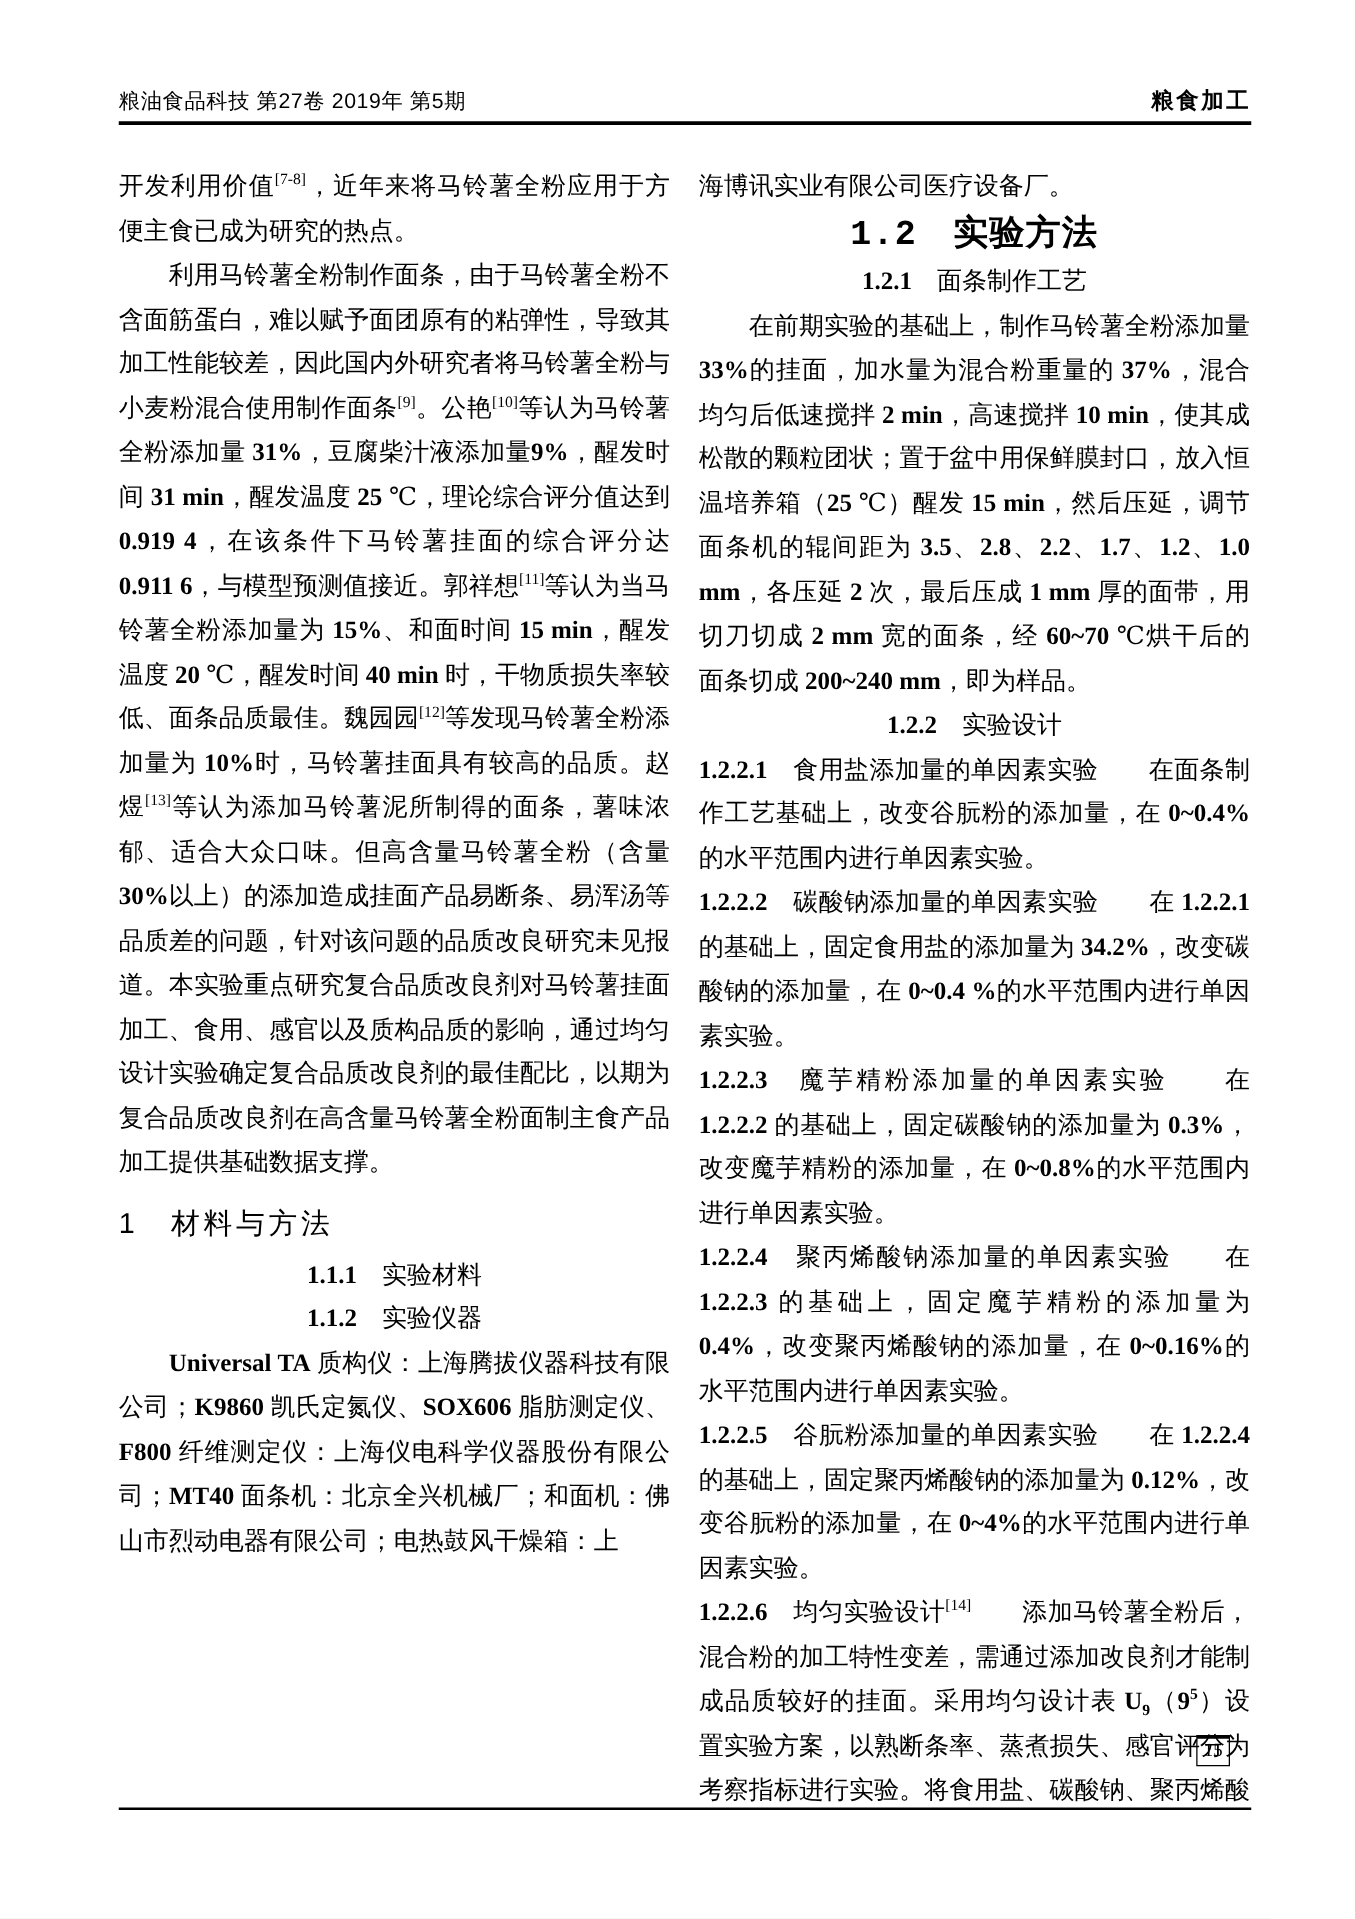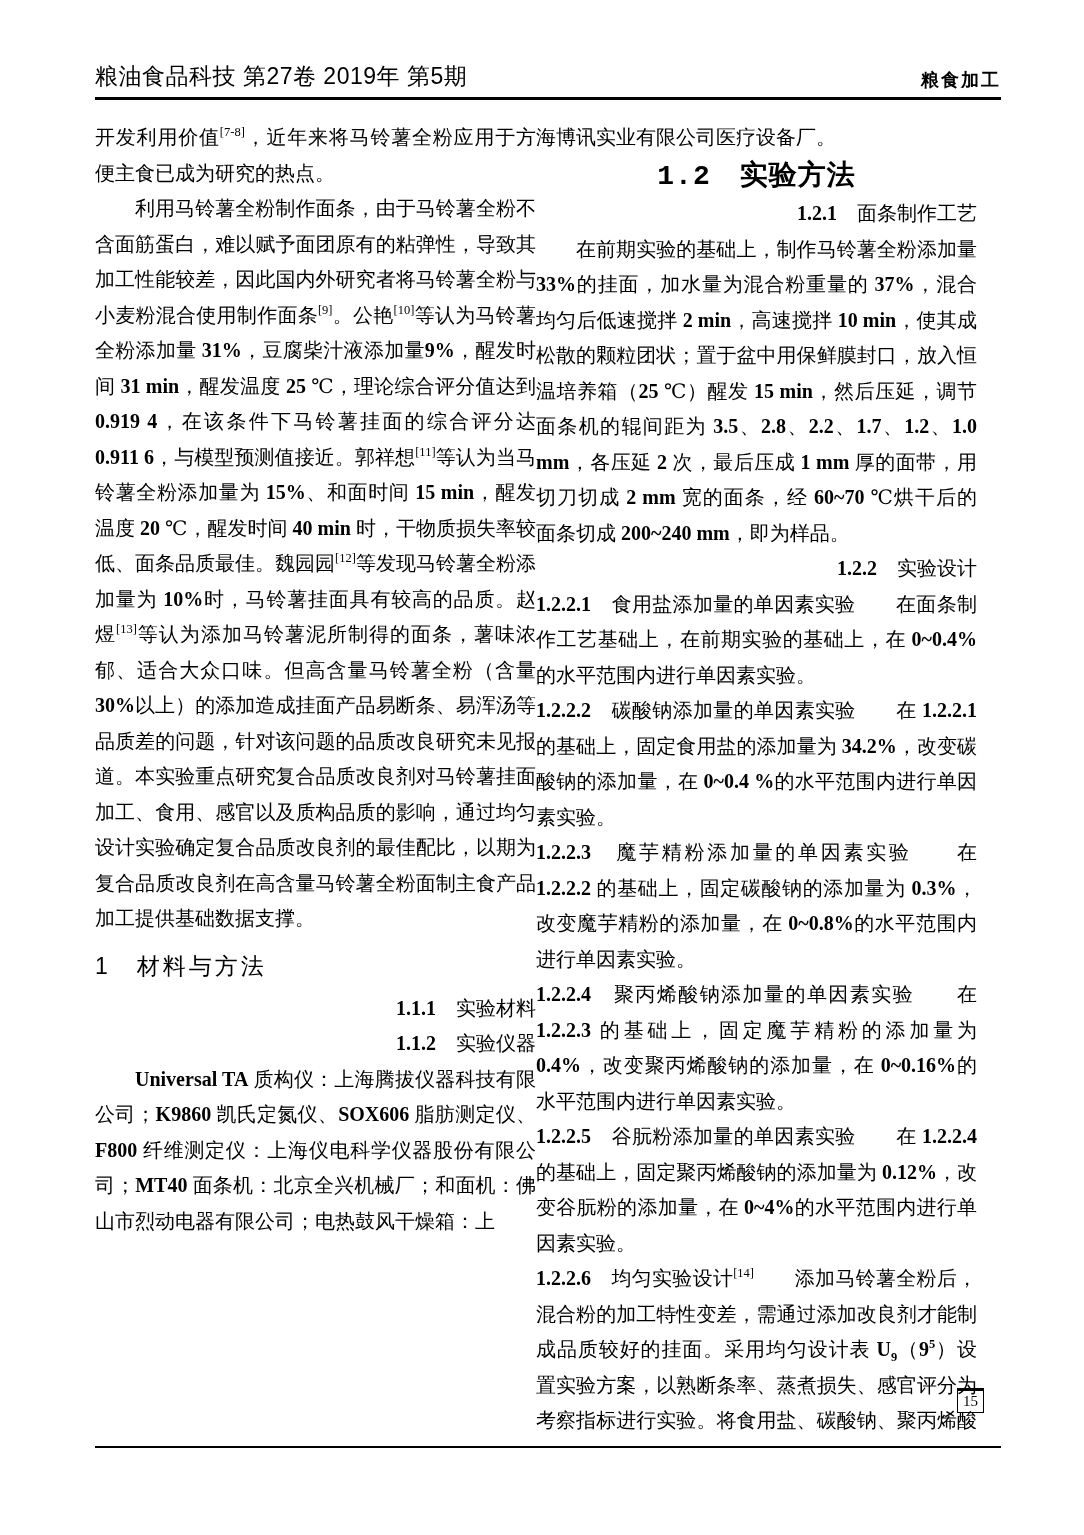--- a/index.html
+++ b/index.html
@@ -9,47 +9,47 @@
     background:#ffffff;
     overflow:hidden;
     font-family:"Liberation Serif","DejaVu Serif",serif;
     color:#000;
     margin:0 auto;
   }
   .content{position:absolute;left:95px;top:56px;width:906px;}
   .header-row{display:flex;justify-content:space-between;align-items:flex-end;height:36px;}
   .journal-info{
     font-family:"Liberation Sans","DejaVu Sans",sans-serif;
-    font-size:23px;letter-spacing:0.5px;
+    font-size:17px;letter-spacing:0.5px;
   }
   .section-label{
     font-family:"Liberation Sans","DejaVu Sans",sans-serif;
     font-size:18px;font-weight:700;letter-spacing:2px;
   }
   .header-rule{height:3px;background:#000;margin-top:5px;}
-  .columns{display:flex;margin-top:20px;height:1322px;overflow:hidden;}
+  .columns{display:flex;gap:23px;margin-top:32px;height:1322px;overflow:hidden;}
   .col{
     width:441px;min-width:441px;
     font-size:20px;line-height:35.5px;
     text-align:justify;overflow:hidden;
   }
   .block{margin:0;padding:0;}
   .indent{text-indent:2em;}
   .b{font-weight:700;}
   .h1{
     font-family:"Liberation Sans","DejaVu Sans",sans-serif;
     font-weight:400;font-size:23px;line-height:32px;
     letter-spacing:3px;margin:13px 0 9px;text-align:left;
   }
   .h2{
     font-family:Liberation Mono, monospace;
     font-weight:700;font-size:28px;letter-spacing:1px;
     margin:3px 0 2px;text-align:center;
   }
-  .h3{text-align:right;}
+  .h3{text-align:center;}
   sup{font-size:12.5px;line-height:0;vertical-align:super;}
   sub{font-size:12.5px;line-height:0;vertical-align:sub;}
   .footer-rule{position:absolute;left:95px;width:906px;top:1446px;height:2px;background:#000;}
   .page-number{
     position:absolute;left:957px;top:1388px;
     border:1px solid #000;border-top:3px solid #000;
     padding:0 5px;font-size:15px;line-height:21px;
     font-family:"Liberation Serif","DejaVu Serif",serif;
   }
 </style>
@@ -71,21 +71,21 @@
           <div class="block h3"><span class="b">1.1.1</span><span>　实验材料</span></div>
           <div class="block h3"><span class="b">1.1.2</span><span>　实验仪器</span></div>
           <p class="block p indent"><span class="b">Universal TA</span><span> 质构仪：上海腾拔仪器科技有限公司；</span><span class="b">K9860</span><span> 凯氏定氮仪、</span><span class="b">SOX606</span><span> 脂肪测定仪、</span><span class="b">F800</span><span> 纤维测定仪：上海仪电科学仪器股份有限公司；</span><span class="b">MT40</span><span> 面条机：北京全兴机械厂；和面机：佛山市烈动电器有限公司；电热鼓风干燥箱：上</span></p>
         </div>
       <div class="col">
           <p class="block p"><span>海博讯实业有限公司医疗设备厂。</span></p>
           <div class="block h2"><span>1.2　实验方法</span></div>
           <div class="block h3"><span class="b">1.2.1</span><span>　面条制作工艺</span></div>
           <p class="block p indent"><span>在前期实验的基础上，制作马铃薯全粉添加量 </span><span class="b">33%</span><span>的挂面，加水量为混合粉重量的 </span><span class="b">37%</span><span>，混合均匀后低速搅拌 </span><span class="b">2 min</span><span>，高速搅拌 </span><span class="b">10 min</span><span>，使其成松散的颗粒团状；置于盆中用保鲜膜封口，放入恒温培养箱（</span><span class="b">25</span><span> ℃）醒发 </span><span class="b">15 min</span><span>，然后压延，调节面条机的辊间距为 </span><span class="b">3.5</span><span>、</span><span class="b">2.8</span><span>、</span><span class="b">2.2</span><span>、</span><span class="b">1.7</span><span>、</span><span class="b">1.2</span><span>、</span><span class="b">1.0 mm</span><span>，各压延 </span><span class="b">2</span><span> 次，最后压成 </span><span class="b">1 mm</span><span> 厚的面带，用切刀切成 </span><span class="b">2 mm</span><span> 宽的面条，经 </span><span class="b">60~70</span><span> ℃烘干后的面条切成 </span><span class="b">200~240 mm</span><span>，即为样品。</span></p>
           <div class="block h3"><span class="b">1.2.2</span><span>　实验设计</span></div>
-          <p class="block p"><span class="b">1.2.2.1</span><span>　食用盐添加量的单因素实验　　在面条制作工艺基础上，在前期实验的基础上，在 </span><span class="b">0~0.4%</span><span>的水平范围内进行单因素实验。</span></p>
+          <p class="block p"><span class="b">1.2.2.1</span><span>　食用盐添加量的单因素实验　　在面条制作工艺基础上，改变谷朊粉的添加量，在 </span><span class="b">0~0.4%</span><span>的水平范围内进行单因素实验。</span></p>
           <p class="block p"><span class="b">1.2.2.2</span><span>　碳酸钠添加量的单因素实验　　在 </span><span class="b">1.2.2.1</span><span> 的基础上，固定食用盐的添加量为 </span><span class="b">34.2%</span><span>，改变碳酸钠的添加量，在 </span><span class="b">0~0.4 %</span><span>的水平范围内进行单因素实验。</span></p>
           <p class="block p"><span class="b">1.2.2.3</span><span>　魔芋精粉添加量的单因素实验　　在 </span><span class="b">1.2.2.2</span><span> 的基础上，固定碳酸钠的添加量为 </span><span class="b">0.3%</span><span>，改变魔芋精粉的添加量，在 </span><span class="b">0~0.8%</span><span>的水平范围内进行单因素实验。</span></p>
           <p class="block p"><span class="b">1.2.2.4</span><span>　聚丙烯酸钠添加量的单因素实验　　在 </span><span class="b">1.2.2.3</span><span> 的基础上，固定魔芋精粉的添加量为 </span><span class="b">0.4%</span><span>，改变聚丙烯酸钠的添加量，在 </span><span class="b">0~0.16%</span><span>的水平范围内进行单因素实验。</span></p>
           <p class="block p"><span class="b">1.2.2.5</span><span>　谷朊粉添加量的单因素实验　　在 </span><span class="b">1.2.2.4</span><span> 的基础上，固定聚丙烯酸钠的添加量为 </span><span class="b">0.12%</span><span>，改变谷朊粉的添加量，在 </span><span class="b">0~4%</span><span>的水平范围内进行单因素实验。</span></p>
           <p class="block p"><span class="b">1.2.2.6</span><span>　均匀实验设计</span><sup>[14]</sup><span>　　添加马铃薯全粉后，混合粉的加工特性变差，需通过添加改良剂才能制成品质较好的挂面。采用均匀设计表 </span><span class="b">U</span><sub class="b">9</sub><span>（</span><span class="b">9</span><sup class="b">5</sup><span>）设置实验方案，以熟断条率、蒸煮损失、感官评分为考察指标进行实验。将食用盐、碳酸钠、聚丙烯酸钠、魔芋精粉、谷朊粉 </span></p>
         </div>
     </div>
   </div>
   <div class="footer-rule"></div>
   <span class="page-number">15</span>

